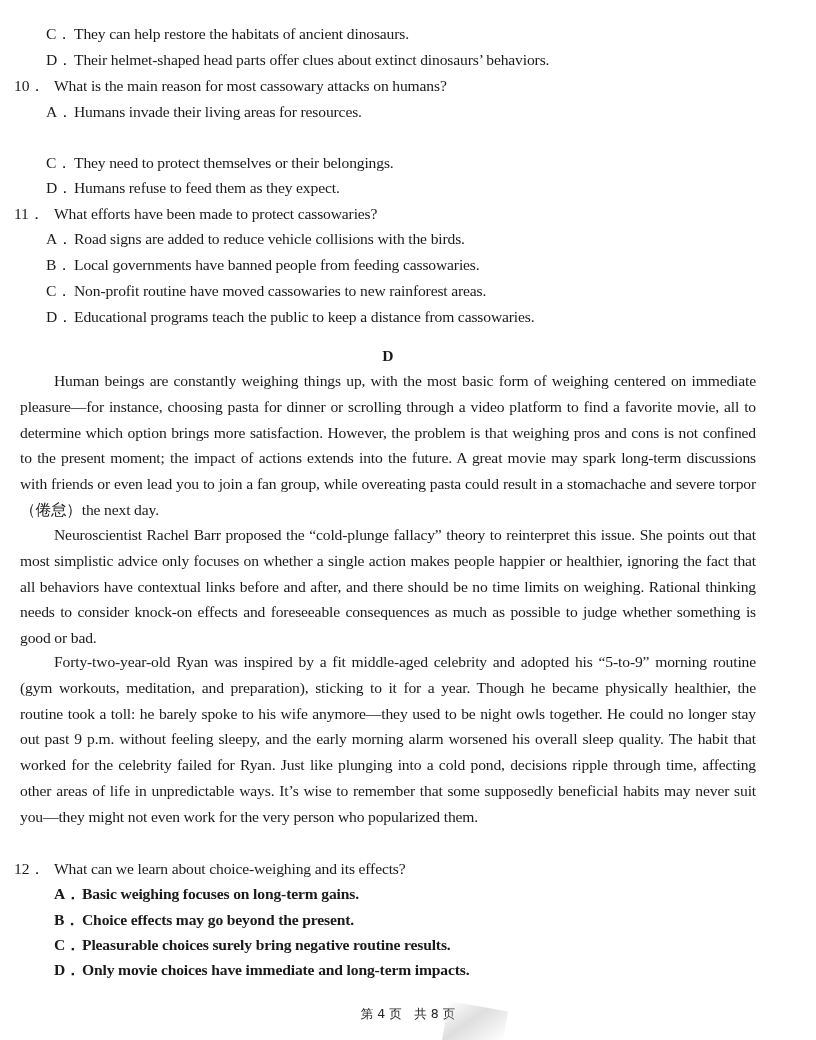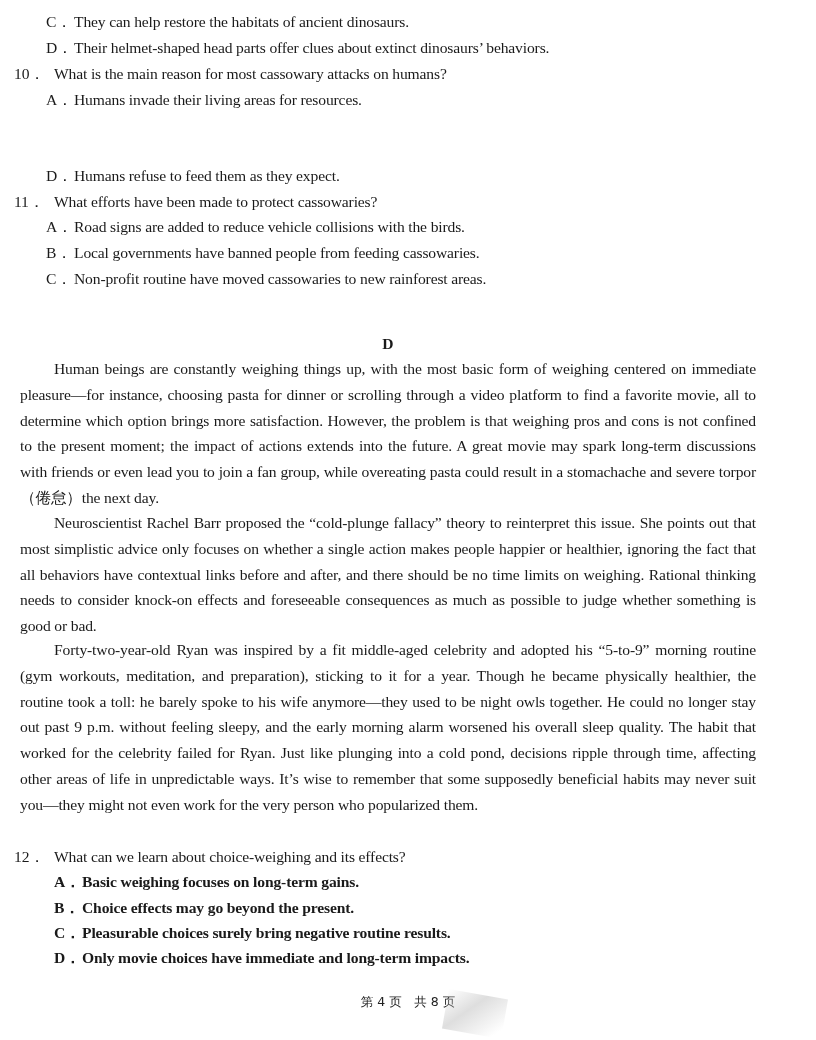--- a/index.html
+++ b/index.html
@@ -1,21 +1,21 @@
 <!DOCTYPE html>
 <html><head>
 <meta charset="utf-8">
 <style>
   html, body { margin: 0; padding: 0; background: #ffffff; }
   body {
     width: 816px; height: 1040px; overflow: hidden; position: relative;
     font-family: "Liberation Serif", "DejaVu Serif", serif;
     color: #1a1a1a;
   }
-  .page { position: absolute; left: 0; top: 4px; width: 816px; height: 956px; }
+  .page { position: absolute; left: 0; top: 16px; width: 816px; height: 956px; }
   .line {
     position: absolute; white-space: nowrap;
     font-size: 15.6px; line-height: 20px; letter-spacing: -0.15px;
   }
   .opt { left: 46px; }
   .opt2 { left: 54px; font-weight: bold; }
   .q { left: 14px; }
   .para {
     position: absolute; left: 20px; width: 736px;
     font-size: 15.6px; line-height: 25.8px; text-align: justify;
@@ -48,35 +48,41 @@
   <div class="line opt" style="top:34px">
     <span class="lab">D．</span><span>Their helmet-shaped head parts offer clues about extinct dinosaurs’ behaviors.</span>
   </div>
 
   <div class="line q" style="top:60px">
     <span class="qnum">10．</span><span>What is the main reason for most cassowary attacks on humans?</span>
   </div>
   <div class="line opt" style="top:86px">
     <span class="lab">A．</span><span>Humans invade their living areas for resources.</span>
   </div>
+  <div class="line opt" style="top:137px">
+    <span class="lab">C．</span><span>They need to protect themselves or their belongings.</span>
+  </div>
   <div class="line opt" style="top:162px">
     <span class="lab">D．</span><span>Humans refuse to feed them as they expect.</span>
   </div>
 
   <div class="line q" style="top:188px">
     <span class="qnum">11．</span><span>What efforts have been made to protect cassowaries?</span>
   </div>
   <div class="line opt" style="top:213px">
     <span class="lab">A．</span><span>Road signs are added to reduce vehicle collisions with the birds.</span>
   </div>
   <div class="line opt" style="top:239px">
     <span class="lab">B．</span><span>Local governments have banned people from feeding cassowaries.</span>
   </div>
   <div class="line opt" style="top:265px">
     <span class="lab">C．</span><span>Non-profit routine have moved cassowaries to new rainforest areas.</span>
+  </div>
+  <div class="line opt" style="top:291px">
+    <span class="lab">D．</span><span>Educational programs teach the public to keep a distance from cassowaries.</span>
   </div>
 
   <div class="heading" style="top:330px">D</div>
 
   <div class="para" style="top:352px">Human beings are constantly weighing things up, with the most basic form of weighing centered on immediate pleasure—for instance, choosing pasta for dinner or scrolling through a video platform to find a favorite movie, all to determine which option brings more satisfaction. However, the problem is that weighing pros and cons is not confined to the present moment; the impact of actions extends into the future. A great movie may spark long-term discussions with friends or even lead you to join a fan group, while overeating pasta could result in a stomachache and severe torpor（倦怠）the next day.</div>
   <div class="para" style="top:506px">Neuroscientist Rachel Barr proposed the “cold-plunge fallacy” theory to reinterpret this issue. She points out that most simplistic advice only focuses on whether a single action makes people happier or healthier, ignoring the fact that all behaviors have contextual links before and after, and there should be no time limits on weighing. Rational thinking needs to consider knock-on effects and foreseeable consequences as much as possible to judge whether something is good or bad.</div>
   <div class="para" style="top:633px">Forty-two-year-old Ryan was inspired by a fit middle-aged celebrity and adopted his “5-to-9” morning routine (gym workouts, meditation, and preparation), sticking to it for a year. Though he became physically healthier, the routine took a toll: he barely spoke to his wife anymore—they used to be night owls together. He could no longer stay out past 9 p.m. without feeling sleepy, and the early morning alarm worsened his overall sleep quality. The habit that worked for the celebrity failed for Ryan. Just like plunging into a cold pond, decisions ripple through time, affecting other areas of life in unpredictable ways. It’s wise to remember that some supposedly beneficial habits may never suit you—they might not even work for the very person who popularized them.</div>
 
   <div class="line q" style="top:843px">
     <span class="qnum">12．</span><span>What can we learn about choice-weighing and its effects?</span>

